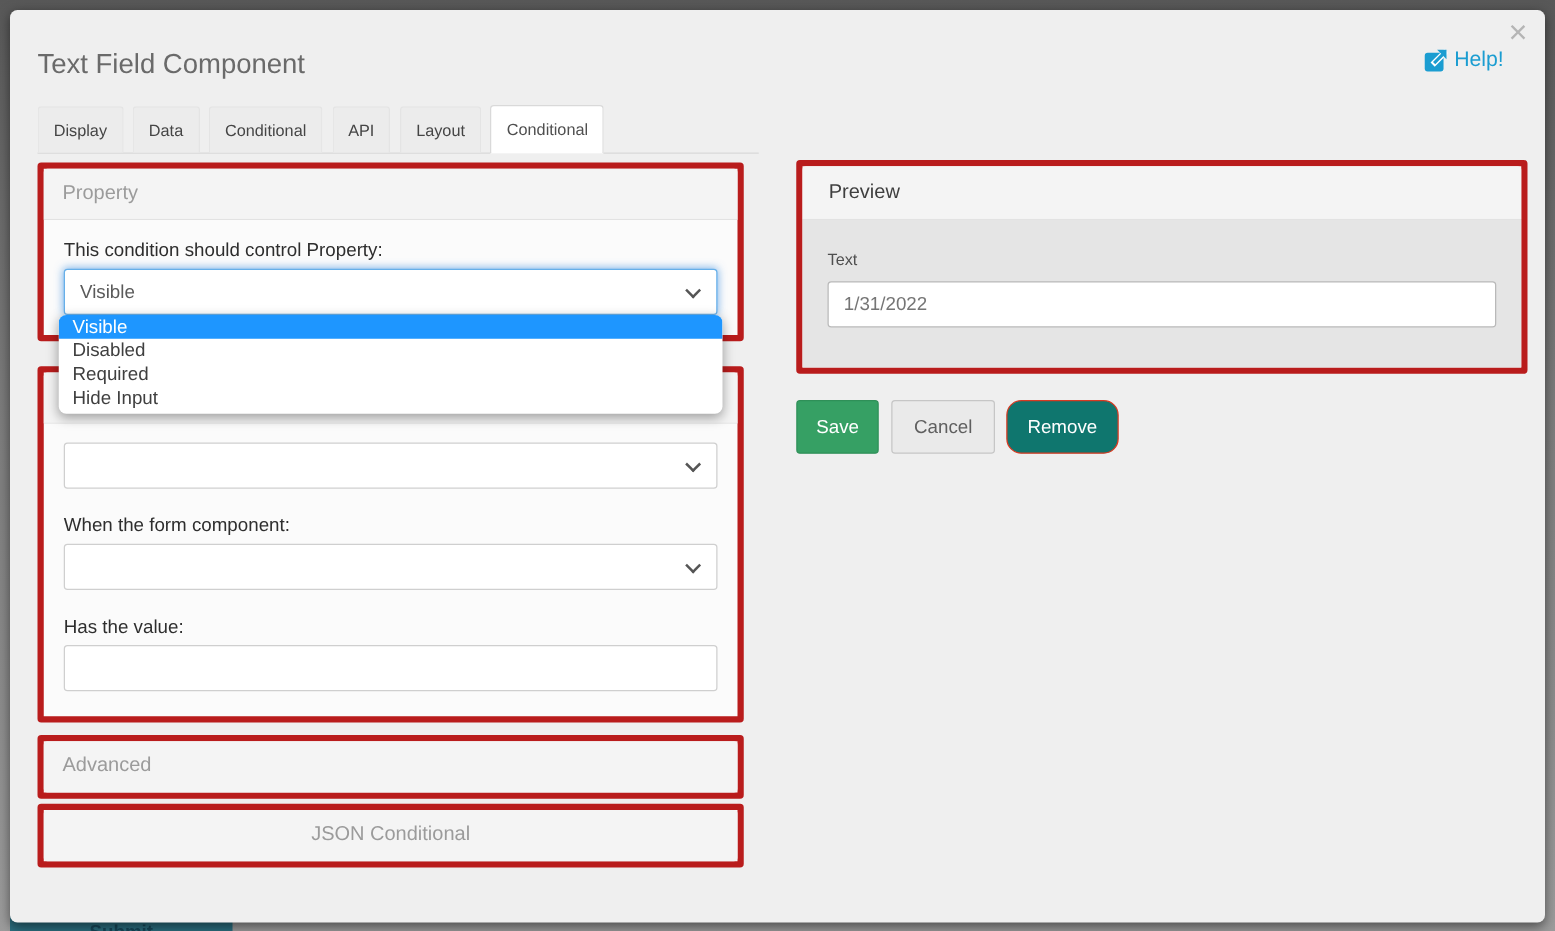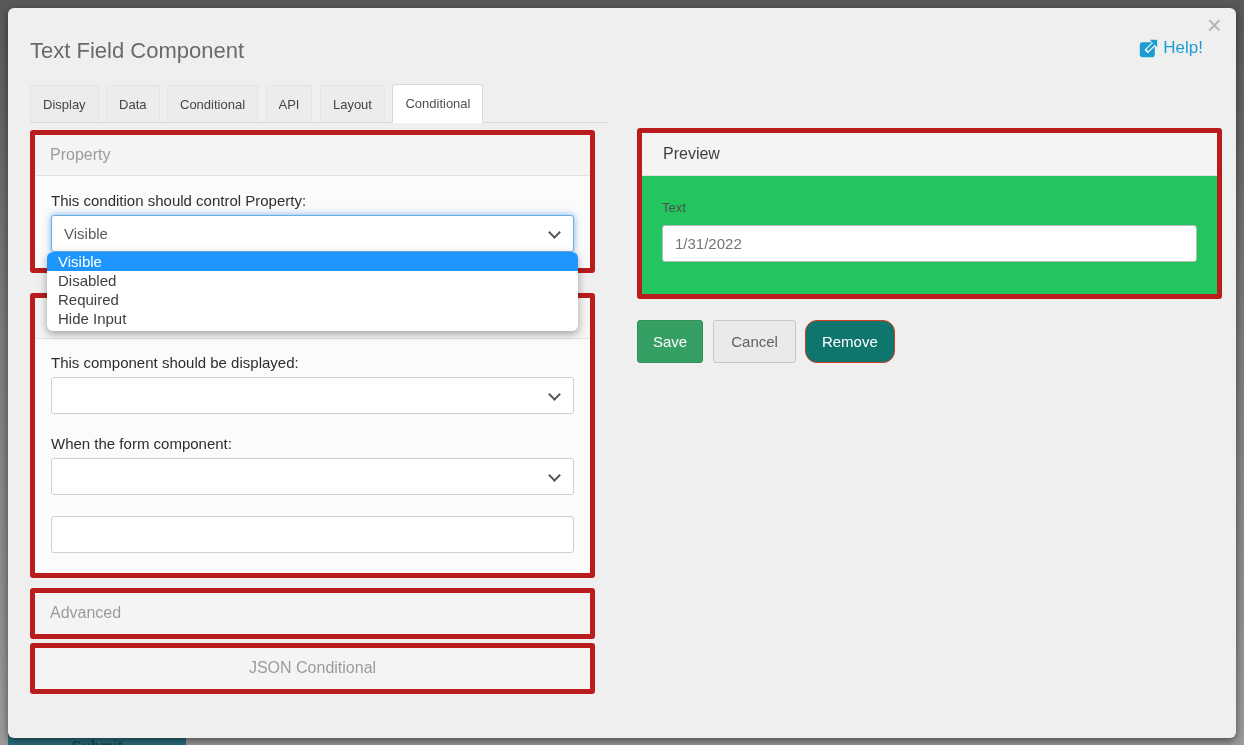--- a/index.html
+++ b/index.html
@@ -86,21 +86,21 @@
   }
   .dropdown .opt {
     height:19px; line-height:19px; padding-left:11px; font-size:15px; color:#3f3f3f; cursor:pointer;
   }
   .dropdown .opt.selected { background:#1e96ff; color:#fff; }
 
   
   .right-col { position:absolute; left:629px; top:120px; width:585px; }
   .preview-panel { background:#fff; }
   .preview-panel .panel-heading { color:#3f3f3f; padding:12px 21px; }
-  .preview-panel .panel-body { padding:24px 20px 32px; background:#22c55e; }
+  .preview-panel .panel-body { padding:24px 20px 32px; background:#e5e5e5; }
   .preview-label { display:block; font-size:13px; color:#4f4f4f; margin-bottom:10px; }
   .preview-input { border-color:#b9b9b9; color:#757575; }
 
   .btn-row { margin-top:21px; display:flex; }
   .btn {
     height:43px; font-size:15px; border-radius:3px; cursor:pointer; border:1px solid transparent;
     font-family:"Liberation Sans",sans-serif;
   }
   .btn-save   { background:#36a064; border-color:#2f9058; color:#fff; padding:0 15px; margin-right:10px; }
   .btn-cancel { background:#eaeaea; border-color:#c6c6c6; color:#5f5f5f; padding:0 17px; margin-right:9px; }
@@ -148,34 +148,34 @@
           <span>Visible</span>
           <span class="chev"></span>
         </div>
       </div>
     </div>
 
     <div class="panel simple-panel">
       <div class="panel-heading"></div>
       <div class="panel-body">
         <div class="fgroup">
-          <label class="field-label">This component should be displayed:</label>
           <div class="select-box">
             <span></span>
             <span class="chev"></span>
           </div>
         </div>
         <div class="fgroup">
           <label class="field-label">When the form component:</label>
           <div class="select-box">
             <span></span>
             <span class="chev"></span>
           </div>
         </div>
         <div class="fgroup">
+          <label class="field-label">Has the value:</label>
           <input class="text-input" value="" style="">
         </div>
       </div>
     </div>
 
     <div class="panel collapsed collapsed-panel">
       <div class="panel-heading">Advanced</div>
     </div>
 
     <div class="panel collapsed collapsed-panel">

